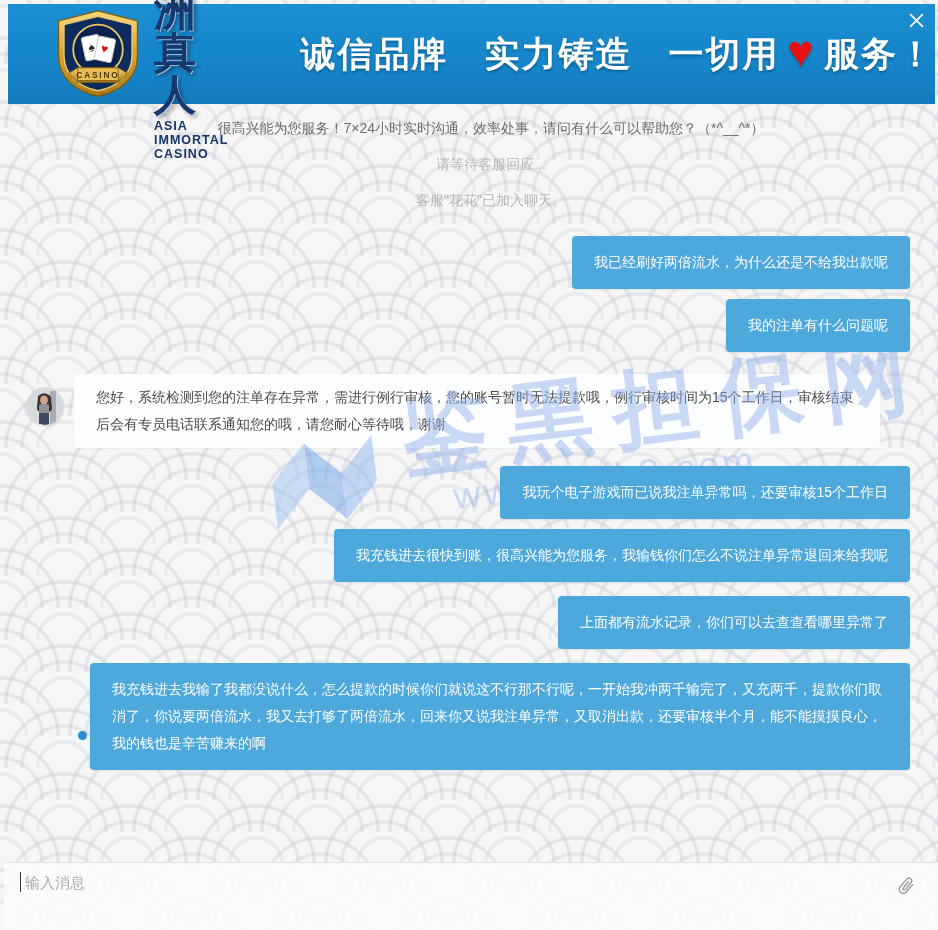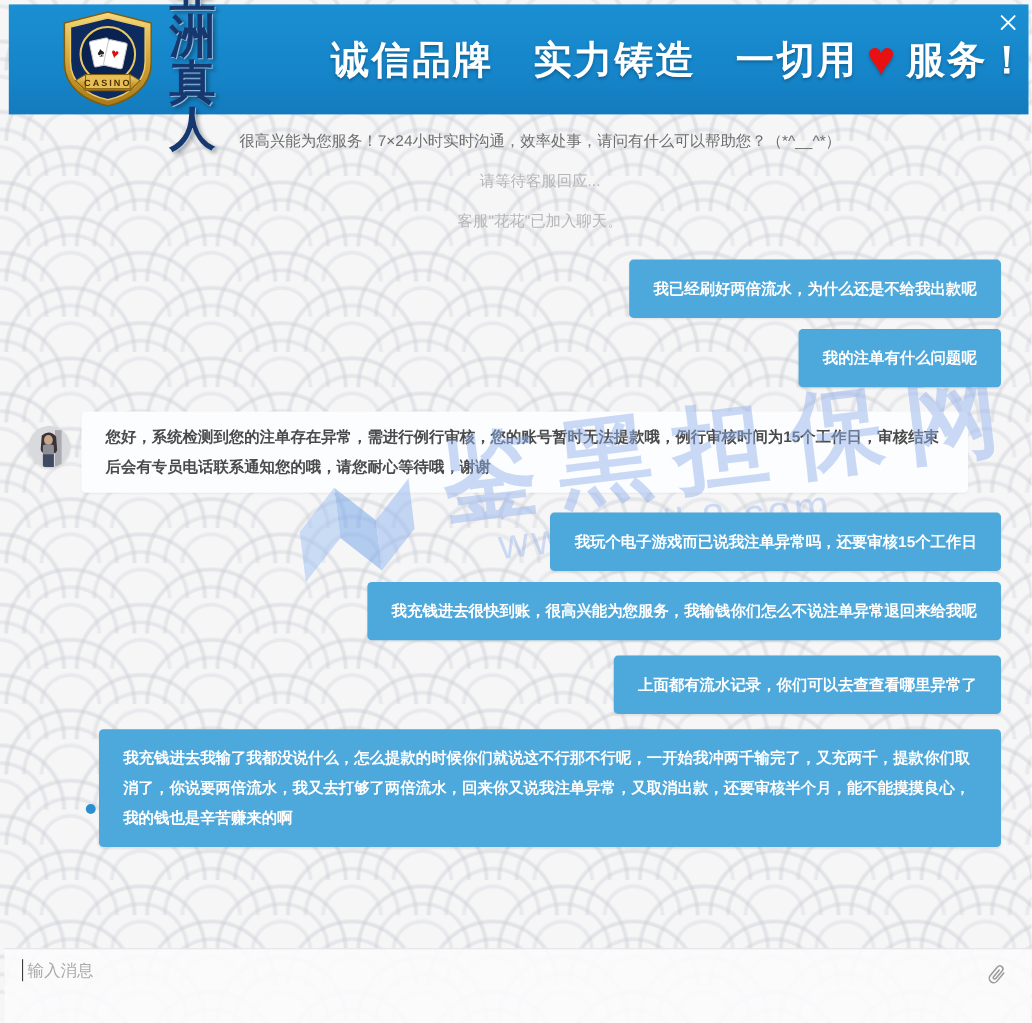--- a/index.html
+++ b/index.html
@@ -33,40 +33,40 @@
     text-shadow:1px 1px 0 rgba(180,205,235,0.8), 3px 3px 4px rgba(0,0,0,0.35);
   }
   .brand-en { font-size:12.5px; font-weight:bold; color:#153468; letter-spacing:1px; margin-top:3px;
     text-shadow:1px 1px 1px rgba(255,255,255,0.25); }
   .slogans { display:flex; align-items:center; margin-left:38px; }
   .slogan {
     font-size:35px; font-weight:bold; color:#fff; letter-spacing:2px;
     text-shadow:0 2px 3px rgba(0,0,0,0.28); white-space:nowrap;margin-left:32px;
   }
   .slogan + .slogan { margin-left:36px; }
-  .slogan-service { display:flex; align-items:center; }
+  .slogan-service { display:flex; align-items:center;font-family:Liberation Mono, monospace; }
   .heart { color:var(--heart-red,#e81010); font-size:44px; line-height:1; margin:0 8px; text-shadow:0 2px 3px rgba(0,0,0,0.25); }
   .close-btn {
     position:absolute; top:5px; right:8px; width:22px; height:22px;
     background:transparent; border:none; padding:3px; cursor:pointer; line-height:0;
   }
 
   
   .chat { position:absolute; left:0; right:0; top:104px; bottom:68px; overflow:hidden; }
   .message-list { position:relative; padding:16px 0 0 0; }
 
   .sys-msg { text-align:center; font-size:14px; margin-top:18px; position:relative; z-index:2;padding-left:44px; }
   .sys-welcome { color:#6e6e6e; }
   .sys-muted { color:#b7b7b9; }
 
   .row { display:flex; position:relative; }
   .user-row { justify-content:flex-end; padding-right:28px; margin-top:10px; z-index:2; }
   .agent-row { justify-content:flex-start; padding-left:26px; margin-top:22px; z-index:0; align-items:flex-start; }
 
-  .bubble { border-radius:4px; font-size:14px;font-weight:bold; }
+  .bubble { border-radius:4px; font-size:14px; }
   .user-bubble {
     background:var(--bubble-blue,#4da8dc); color:#fff;
     padding:13px 22px; line-height:27px; max-width:820px;
     box-shadow:0 1px 2px rgba(0,0,0,0.08);
   }
   .agent-bubble {
     background:#fcfdfe; color:#4a4a4a;
     padding:10px 22px; line-height:27px; max-width:806px; margin-left:10px;
     box-shadow:0 1px 2px rgba(0,0,0,0.05);
   }
@@ -136,20 +136,21 @@
             <rect x="48" y="31" width="19" height="26" rx="2" fill="#fff" stroke="#c9c9c9"></rect>
             <text x="57" y="48" font-size="13" text-anchor="middle" fill="#d61414">♥</text>
           </g>
           <path d="M18 70 L28 64 H72 L82 70 L72 80 H28 Z" fill="url(#gold)" stroke="#7e5c10" stroke-width="1"></path>
           <rect x="28" y="64" width="44" height="14" fill="#e9bf55" stroke="#7e5c10" stroke-width="1"></rect>
           <text x="50" y="75" font-size="9" font-weight="bold" text-anchor="middle" fill="#4a3206" letter-spacing="2">CASINO</text>
         </svg>
       </span>
       <div class="brand">
         <div class="brand-cn">亞洲真人</div>
+        <div class="brand-en">ASIA IMMORTAL CASINO</div>
       </div>
     </div>
 
     <div class="slogans">
       <span class="slogan">诚信品牌</span>
       <span class="slogan">实力铸造</span>
       <span class="slogan slogan-service" style="margin-left:36px;">
         <span>一切用</span>
         <span class="heart">♥</span>
         <span>服务！</span>

